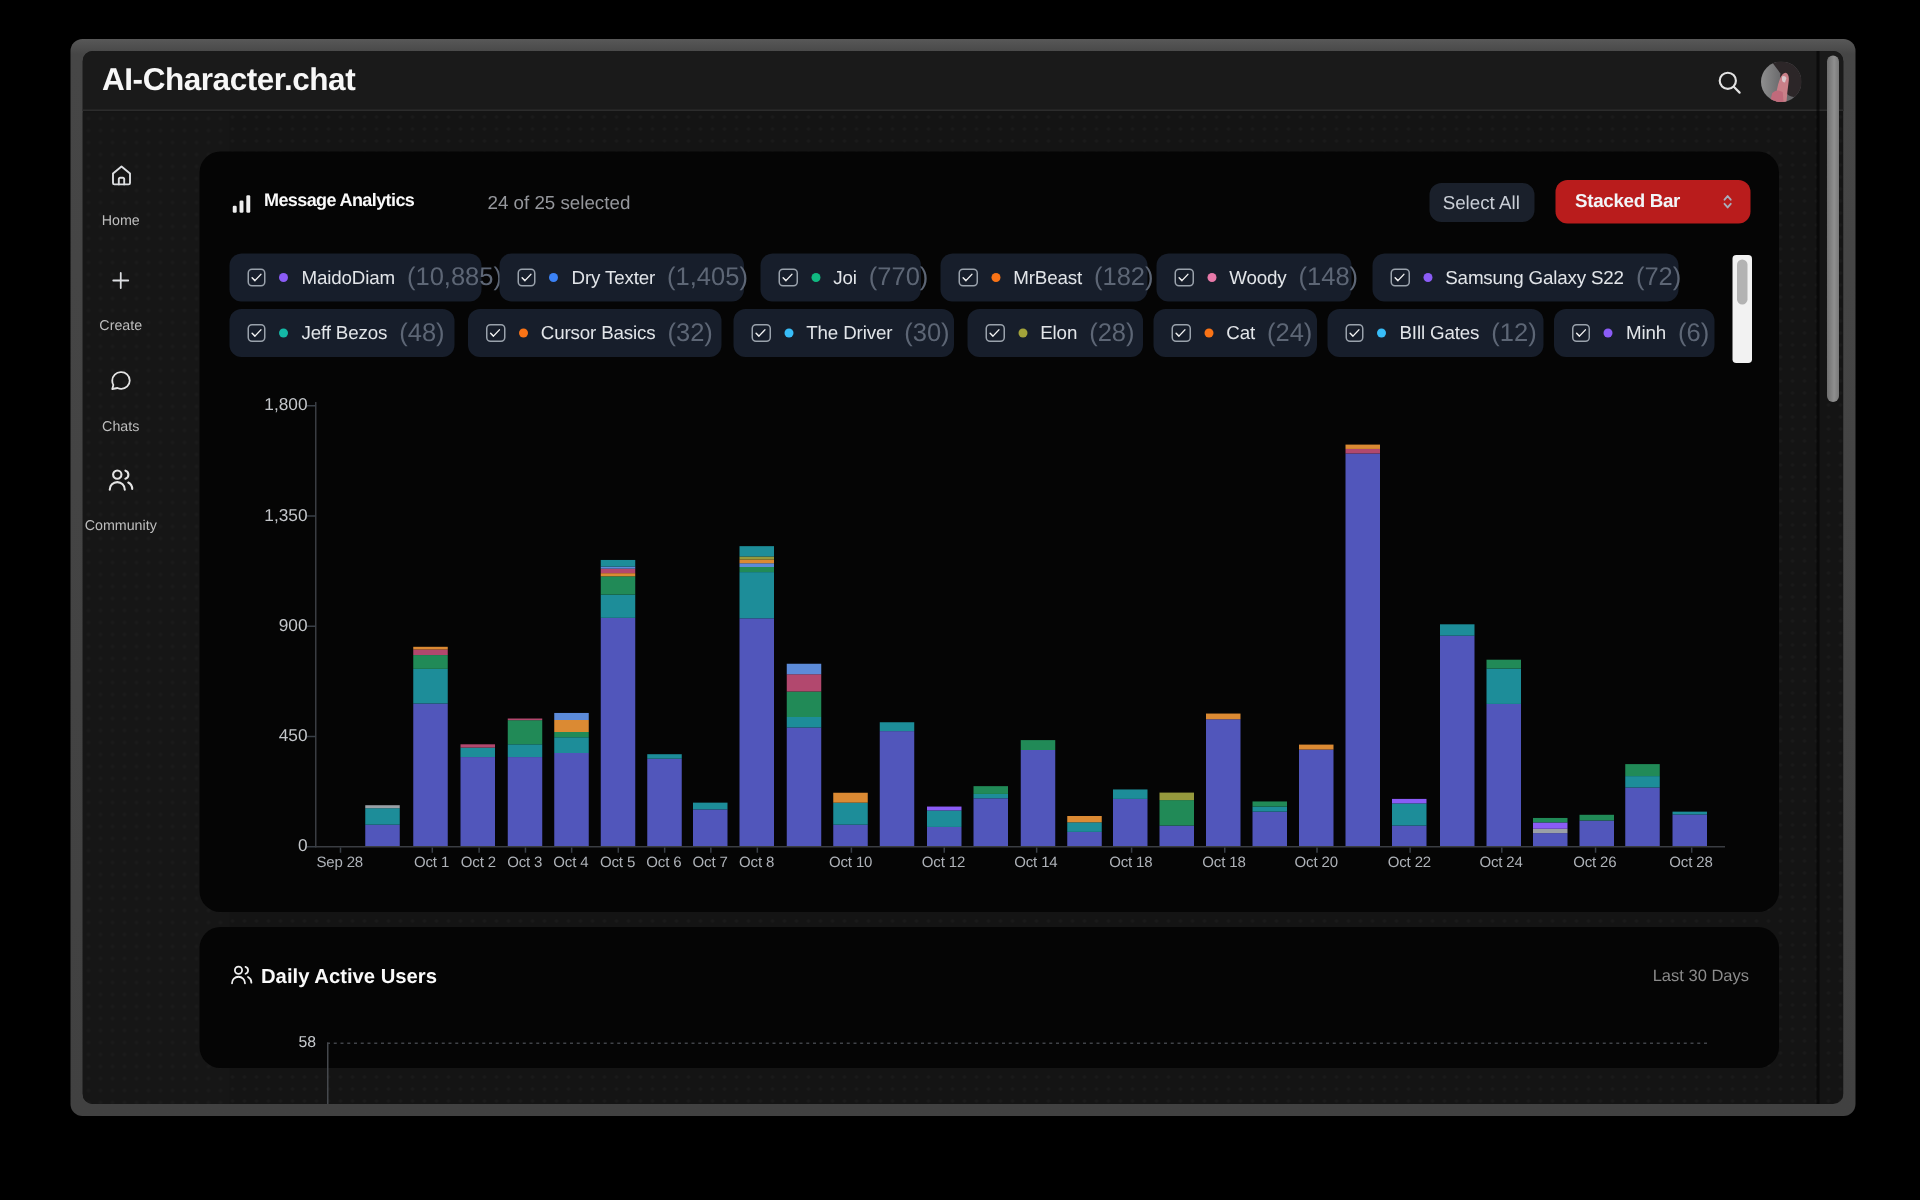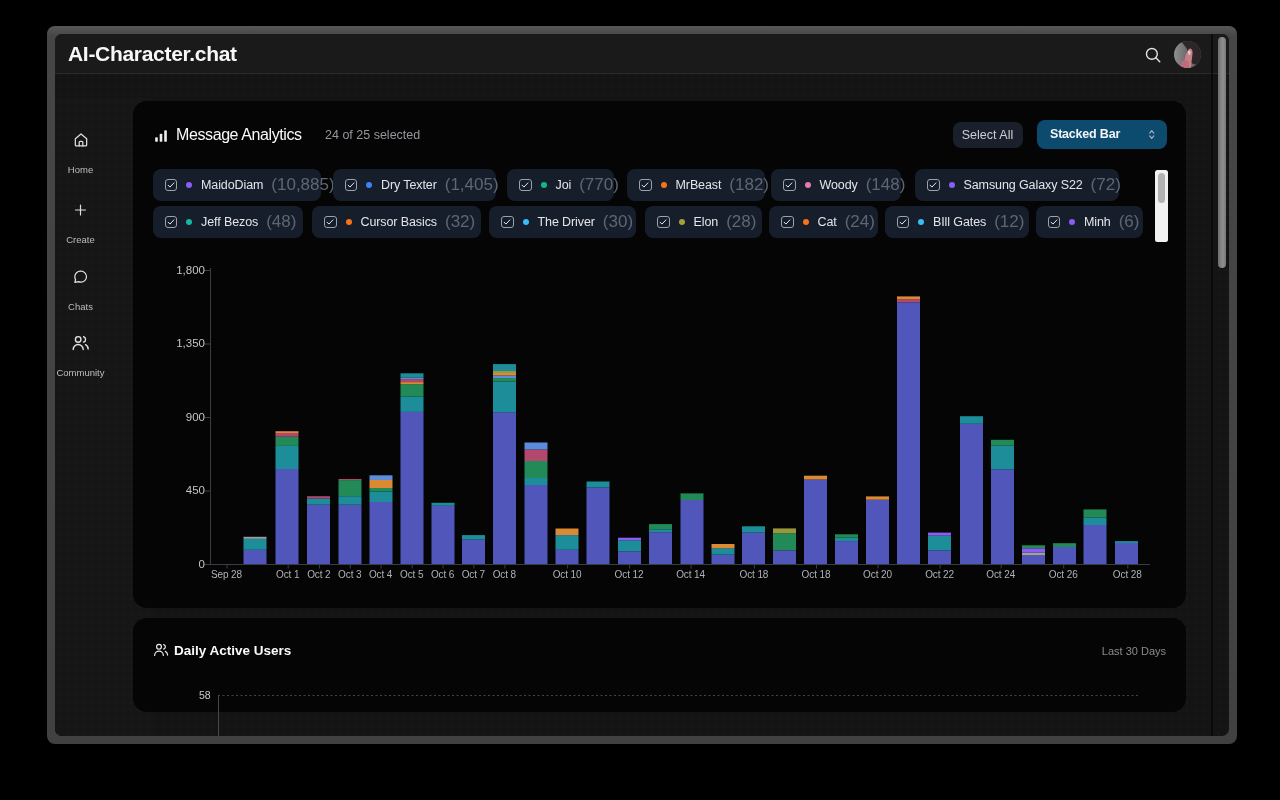--- a/index.html
+++ b/index.html
@@ -12,36 +12,36 @@
   background-size:8px 8px; }
 .header { position:absolute; left:0; top:0; width:100%; height:40px;
   background:#1a1a1a; border-bottom:1px solid #2c2c2c; }
 .title { position:absolute; left:13px; top:8px; font-size:21px; font-weight:700;
   color:#f7f7f7; letter-spacing:-0.3px; }
 .search { position:absolute; left:1088.5px; top:11.5px; }
 .avatar { position:absolute; left:1119px; top:7px; width:27px; height:27px;
   border-radius:50%; overflow:hidden; }
 .sidebar { position:absolute; left:0; top:41px; width:98px; bottom:0; background:#161616;
   background-image:radial-gradient(rgba(255,255,255,0.02) 1px, transparent 1.2px);
-  background-size:8px 8px;margin-top:23px; }
+  background-size:8px 8px; }
 .side-item { position:absolute; left:0; width:51px; text-align:center; color:#d6d6d6; }
 .side-item .lab { display:block; font-size:9.5px; color:#bdbdbd; margin-top:12px; }
 .winbar { position:absolute; left:1163px; top:3px; width:8px; height:231px;
   border-radius:4px; background:linear-gradient(90deg,#6e6e6e,#8f8f8f 60%,#787878); }
 .card { position:absolute; left:78px; background:#050505; border-radius:14px; }
 .card1 { top:67px; width:1053px; height:507px; }
 .card2 { top:584px; width:1053px; height:94px; }
 .c1head { position:absolute; top:28px; left:21px; color:#fff; }
-.c1title { position:absolute; left:43px; top:25px; font-size:16px; font-weight:400; color:#fafafa; letter-spacing:-0.4px; }
+.c1title { position:absolute; left:43px; top:25px; font-size:12px; font-weight:700; color:#fafafa; letter-spacing:-0.4px; }
 .c1sel { position:absolute; left:192px; top:27px; font-size:12.5px; color:#95979c; }
 .btn-select { position:absolute; left:819.5px; top:20.5px; width:70px; height:26px;
   border-radius:8px; background:#1a202b; color:#c9ced6;
   text-align:center; line-height:26px; font-size:12.5px; }
 .btn-stacked { position:absolute; left:904px; top:19px; width:130px; height:29px;
-  border-radius:8px; background:#0c4a6e; color:#f2f4f7; font-size:12.5px; font-weight:700;
+  border-radius:8px; background:#b91c1c; color:#f2f4f7; font-size:12.5px; font-weight:700;
   line-height:29px; padding-left:13px; letter-spacing:-0.2px; }
 .chev { position:absolute; right:12px; top:9px; }
 .chip { position:absolute; height:32px; border-radius:8px; background:#171e2b;
   display:flex; align-items:center; padding:0 12px; }
 .cb { width:12.5px; height:12.5px; border:1.2px solid #9aa2ac; border-radius:3px;
   margin-right:9px; flex:none; display:flex; }
 .cb svg { width:10px; height:10px; margin:auto; }
 .dot { width:6px; height:6px; border-radius:50%; margin-right:9px; flex:none; }
 .nm { font-size:12.5px; color:#e2e5e9; white-space:nowrap; letter-spacing:-0.1px; }
 .ct { font-size:17px; color:#5d6675; margin-left:8px; white-space:nowrap; }

